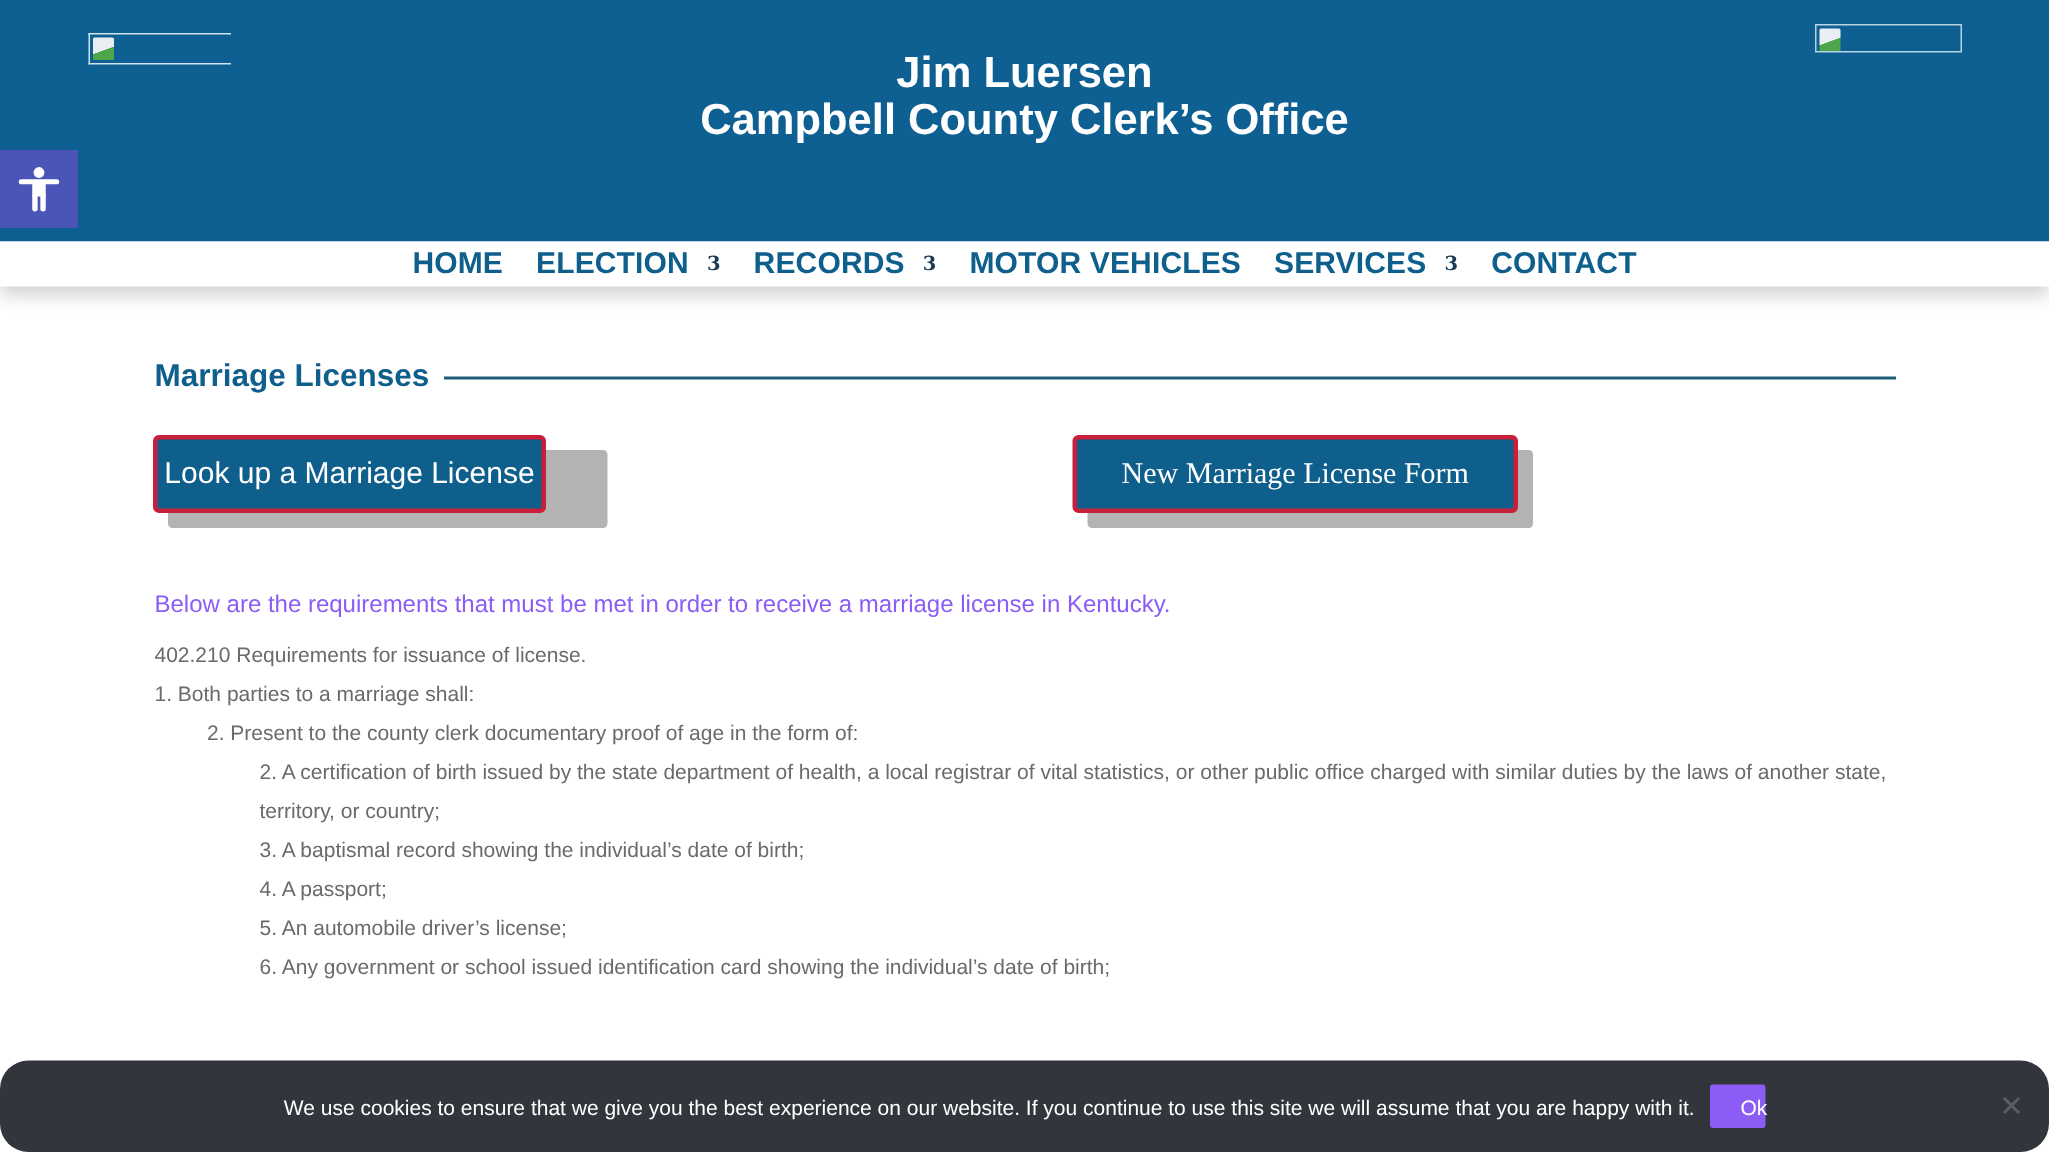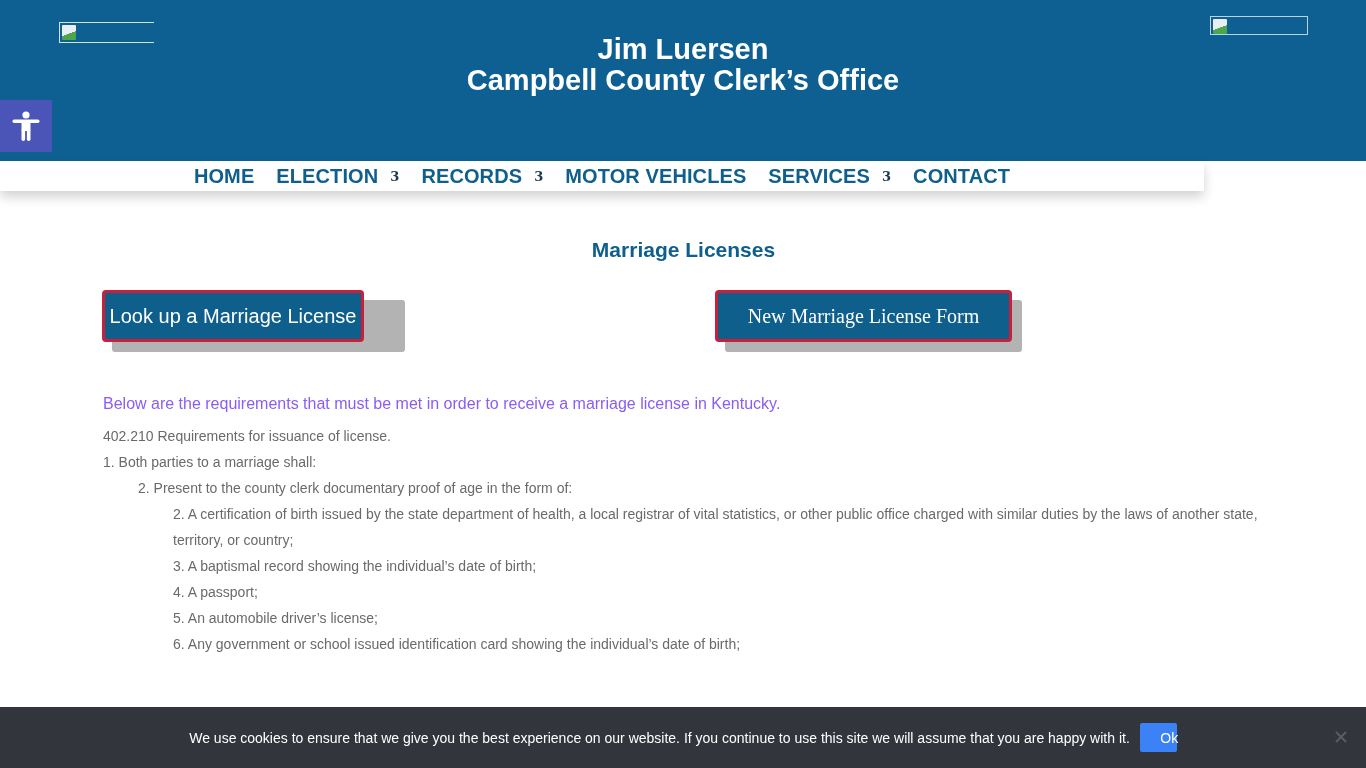--- a/index.html
+++ b/index.html
@@ -26,59 +26,59 @@
     .site-title {
       position: absolute; left: 0; top: 34px; width: 1366px; text-align: center;
       color: #ffffff; font-weight: bold; font-size: 29px; line-height: 31px;
     }
     .a11y-btn {
       position: absolute; left: 0; top: 100px; width: 52px; height: 52px;
       background: #4b54b7; display: flex; align-items: center; justify-content: center;
     }
 
     .nav {
-      position: absolute; left: 0; top: 161px; width: 1204px; height: 30px;
+      position: absolute; left: 0; top: 161px; width: 1366px; height: 30px;
       background: #ffffff;
       box-shadow: 0 6px 12px rgba(0,0,0,0.18);
       display: flex; justify-content: center; align-items: center;
     }
     .nav-item {
       display: flex; align-items: center; color: #0f5f8c; font-weight: bold;
       font-size: 20px; margin: 0 11px; cursor: pointer; letter-spacing: 0.1px;
     }
     .nav-caret { font-family: "DejaVu Serif", serif; font-size: 13px; font-weight: bold; margin-left: 12px; color: #1a3a55; }
 
     .section-heading {
       position: absolute; left: 103px; top: 238px; width: 1161px; height: 26px;
-      display: flex; align-items: center; flex-direction: column;
+      display: flex; align-items: center;
     }
     .section-heading h2 { color: #0f5f8c; font-size: 21px; font-weight: bold; white-space: nowrap; }
     .section-heading .rule { flex: 1; height: 2px; background: #1e5f78; margin-left: 10px; margin-top: 2px; }
 
     .btn-wrap { position: absolute; }
     .btn-shadow { position: absolute; background: #b3b3b3; border-radius: 3px; }
     .btn {
       position: absolute; background: #0f5f8c; color: #ffffff; border: 3px solid #c8203a;
       border-radius: 4px; font-size: 20px; display: flex; align-items: center; justify-content: center;
       cursor: pointer;
     }
 
     .content { position: absolute; left: 103px; top: 393px; width: 1160px; color: #6a6a6a; font-size: 14px; }
     .intro { color: #8b5cf6; font-size: 16px; line-height: 22px; }
     .line { line-height: 26px; }
     .ind1 { padding-left: 35px; }
     .ind2 { padding-left: 70px; }
 
     .cookie {
       position: absolute; left: 0; top: 707px; width: 1366px; height: 61px;
-      background: #32353c; display: flex; align-items: center; justify-content: center;
+      background: #32353c; display: flex; align-items: center; justify-content: center; border-radius: 19px;
     }
     .cookie-text { color: #ffffff; font-size: 14px; }
     .cookie-ok {
-      margin-left: 10px; background: #3b82f6; color: #ffffff; font-size: 14px;
+      margin-left: 10px; background: #8b5cf6; color: #ffffff; font-size: 14px;
       width: 37px; height: 29px; display: flex; align-items: center; justify-content: center;
       border-radius: 2px; cursor: pointer; padding-left: 22px;
     }
     .cookie-close {
       position: absolute; left: 1333px; top: 22px; width: 16px; height: 16px; cursor: pointer;
     }
   </style>
 </head>
 <body>
 

